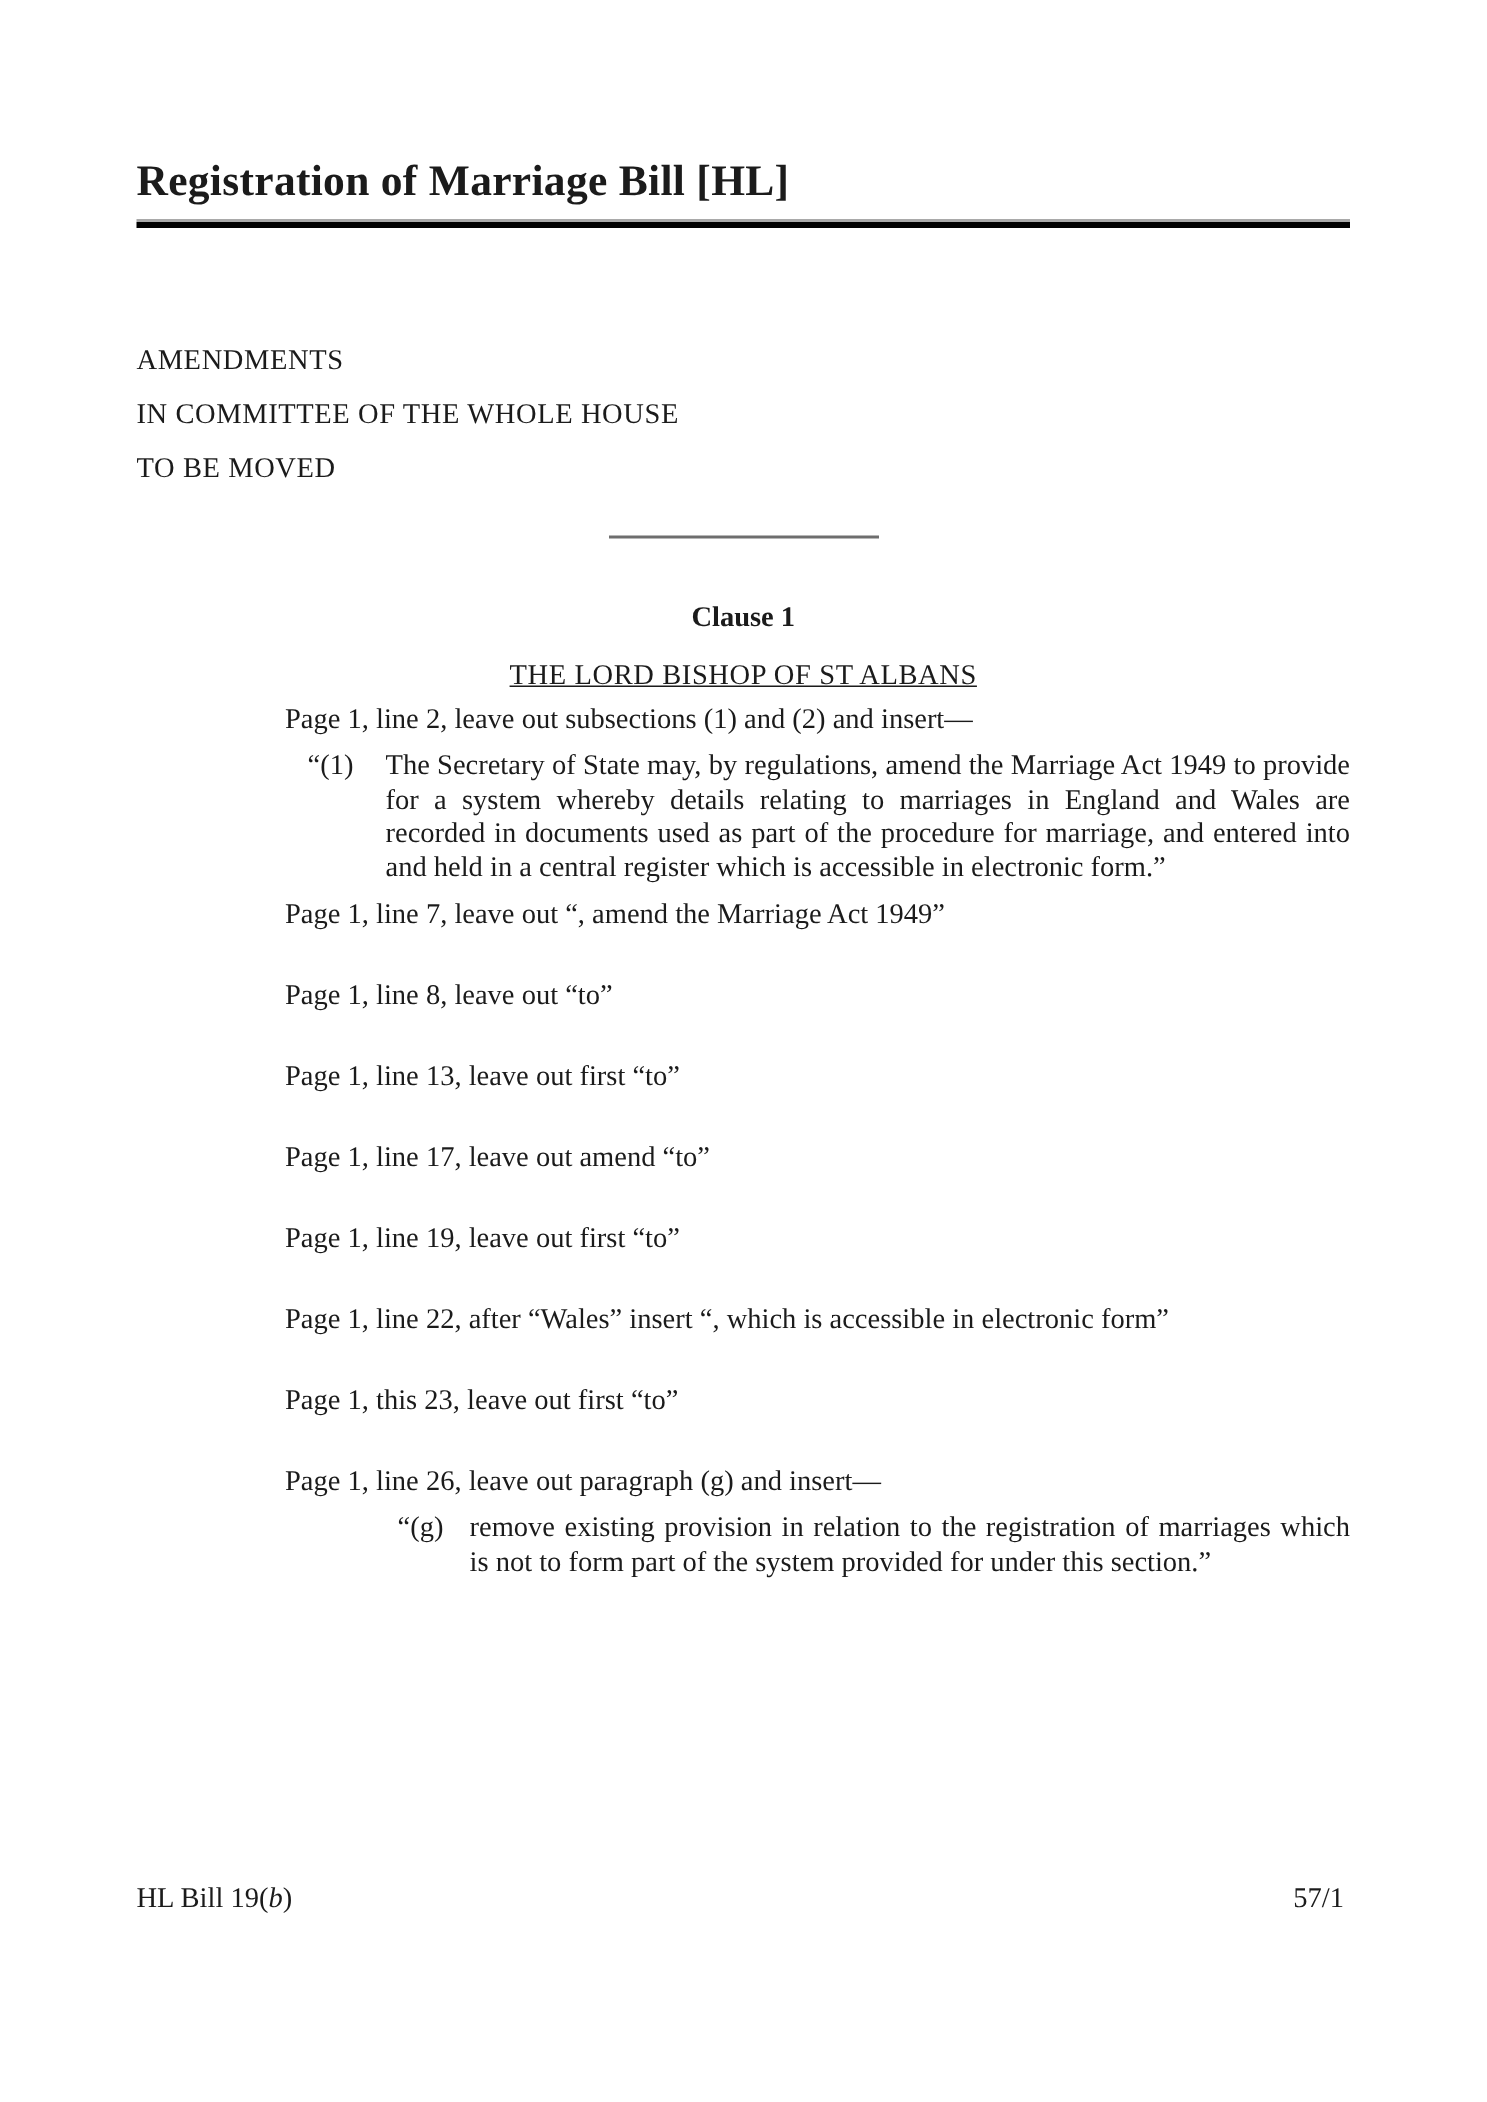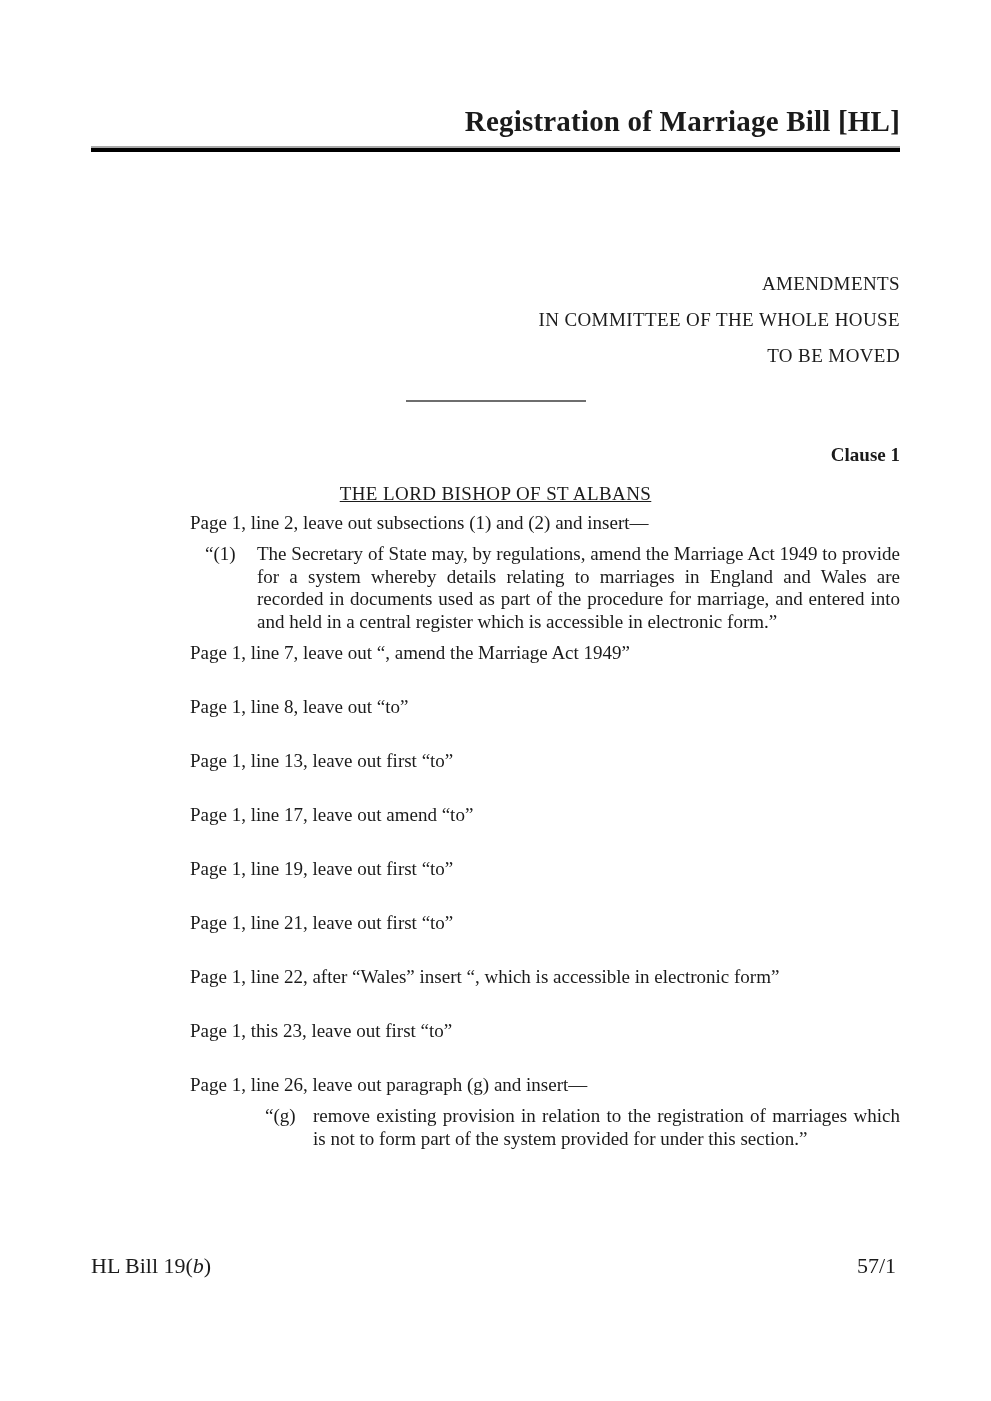--- a/index.html
+++ b/index.html
@@ -10,48 +10,48 @@
     height: 1401px;
     background: #ffffff;
     color: #1b1b1b;
     font-family: "Liberation Serif", "DejaVu Serif", serif;
     padding: 0 91px;
     overflow: hidden;
   }
   .bill-title {
     margin: 0;
     padding-top: 103px;
-    text-align: right;
+    text-align: left;
     font-size: 29px;
     line-height: 36px;
     font-weight: bold;
     letter-spacing: 0.2px;
   }
   .double-rule {
     margin-top: 7px;
     height: 3px;
     border-top: 2px solid #a9a9a9;
     border-bottom: 4px solid #000000;
   }
   .preamble {
-    margin-top: 120px;
-    text-align: right;
+    margin-top: 77px;
+    text-align: left;
     font-size: 19px;
   }
   .preamble .line { line-height: 24px; letter-spacing: 0.4px; }
   .preamble .line + .line { margin-top: 12px; }
   .short-rule {
     width: 180px;
     height: 0;
     border-top: 2px solid #6e6e6e;
     margin: 32px auto 0 auto;
   }
   .clause-title {
     margin-top: 41px;
-    text-align: right;
+    text-align: center;
     font-size: 19px;
     font-weight: bold;
     line-height: 24px;
   }
   .mover {
     margin-top: 15px;
     text-align: center;
     font-size: 19px;
     line-height: 24px;
     letter-spacing: 0.4px;
@@ -78,21 +78,21 @@
     text-align: justify;
     line-height: 22.5px;
   }
   .page-footer {
     position: absolute;
     left: 91px;
     right: 95px;
     top: 1254px;
     display: flex;
     justify-content: space-between;
-    font-size: 22px;
+    font-size: 19px;
     line-height: 24px;
   }
   .page-footer .italic { font-style: italic; }
 </style>
 </head>
 <body>
 
 <div class="sheet">
 
   <h1 class="bill-title">Registration of Marriage Bill [HL]</h1>
@@ -132,23 +132,20 @@
     </div>
 
     <div class="amendment">
       <p class="amendment-intro">Page 1, line 17, leave out amend “to”</p>
     </div>
 
     <div class="amendment">
       <p class="amendment-intro">Page 1, line 19, leave out first “to”</p>
     </div>
 
-    <div class="amendment">
-      <p class="amendment-intro">Page 1, line 21, leave out first “to”</p>
-    </div>
 
     <div class="amendment">
       <p class="amendment-intro">Page 1, line 22, after “Wales” insert “, which is accessible in electronic form”</p>
     </div>
 
     <div class="amendment">
       <p class="amendment-intro">Page 1, this 23, leave out first “to”</p>
     </div>
 
     <div class="amendment">

